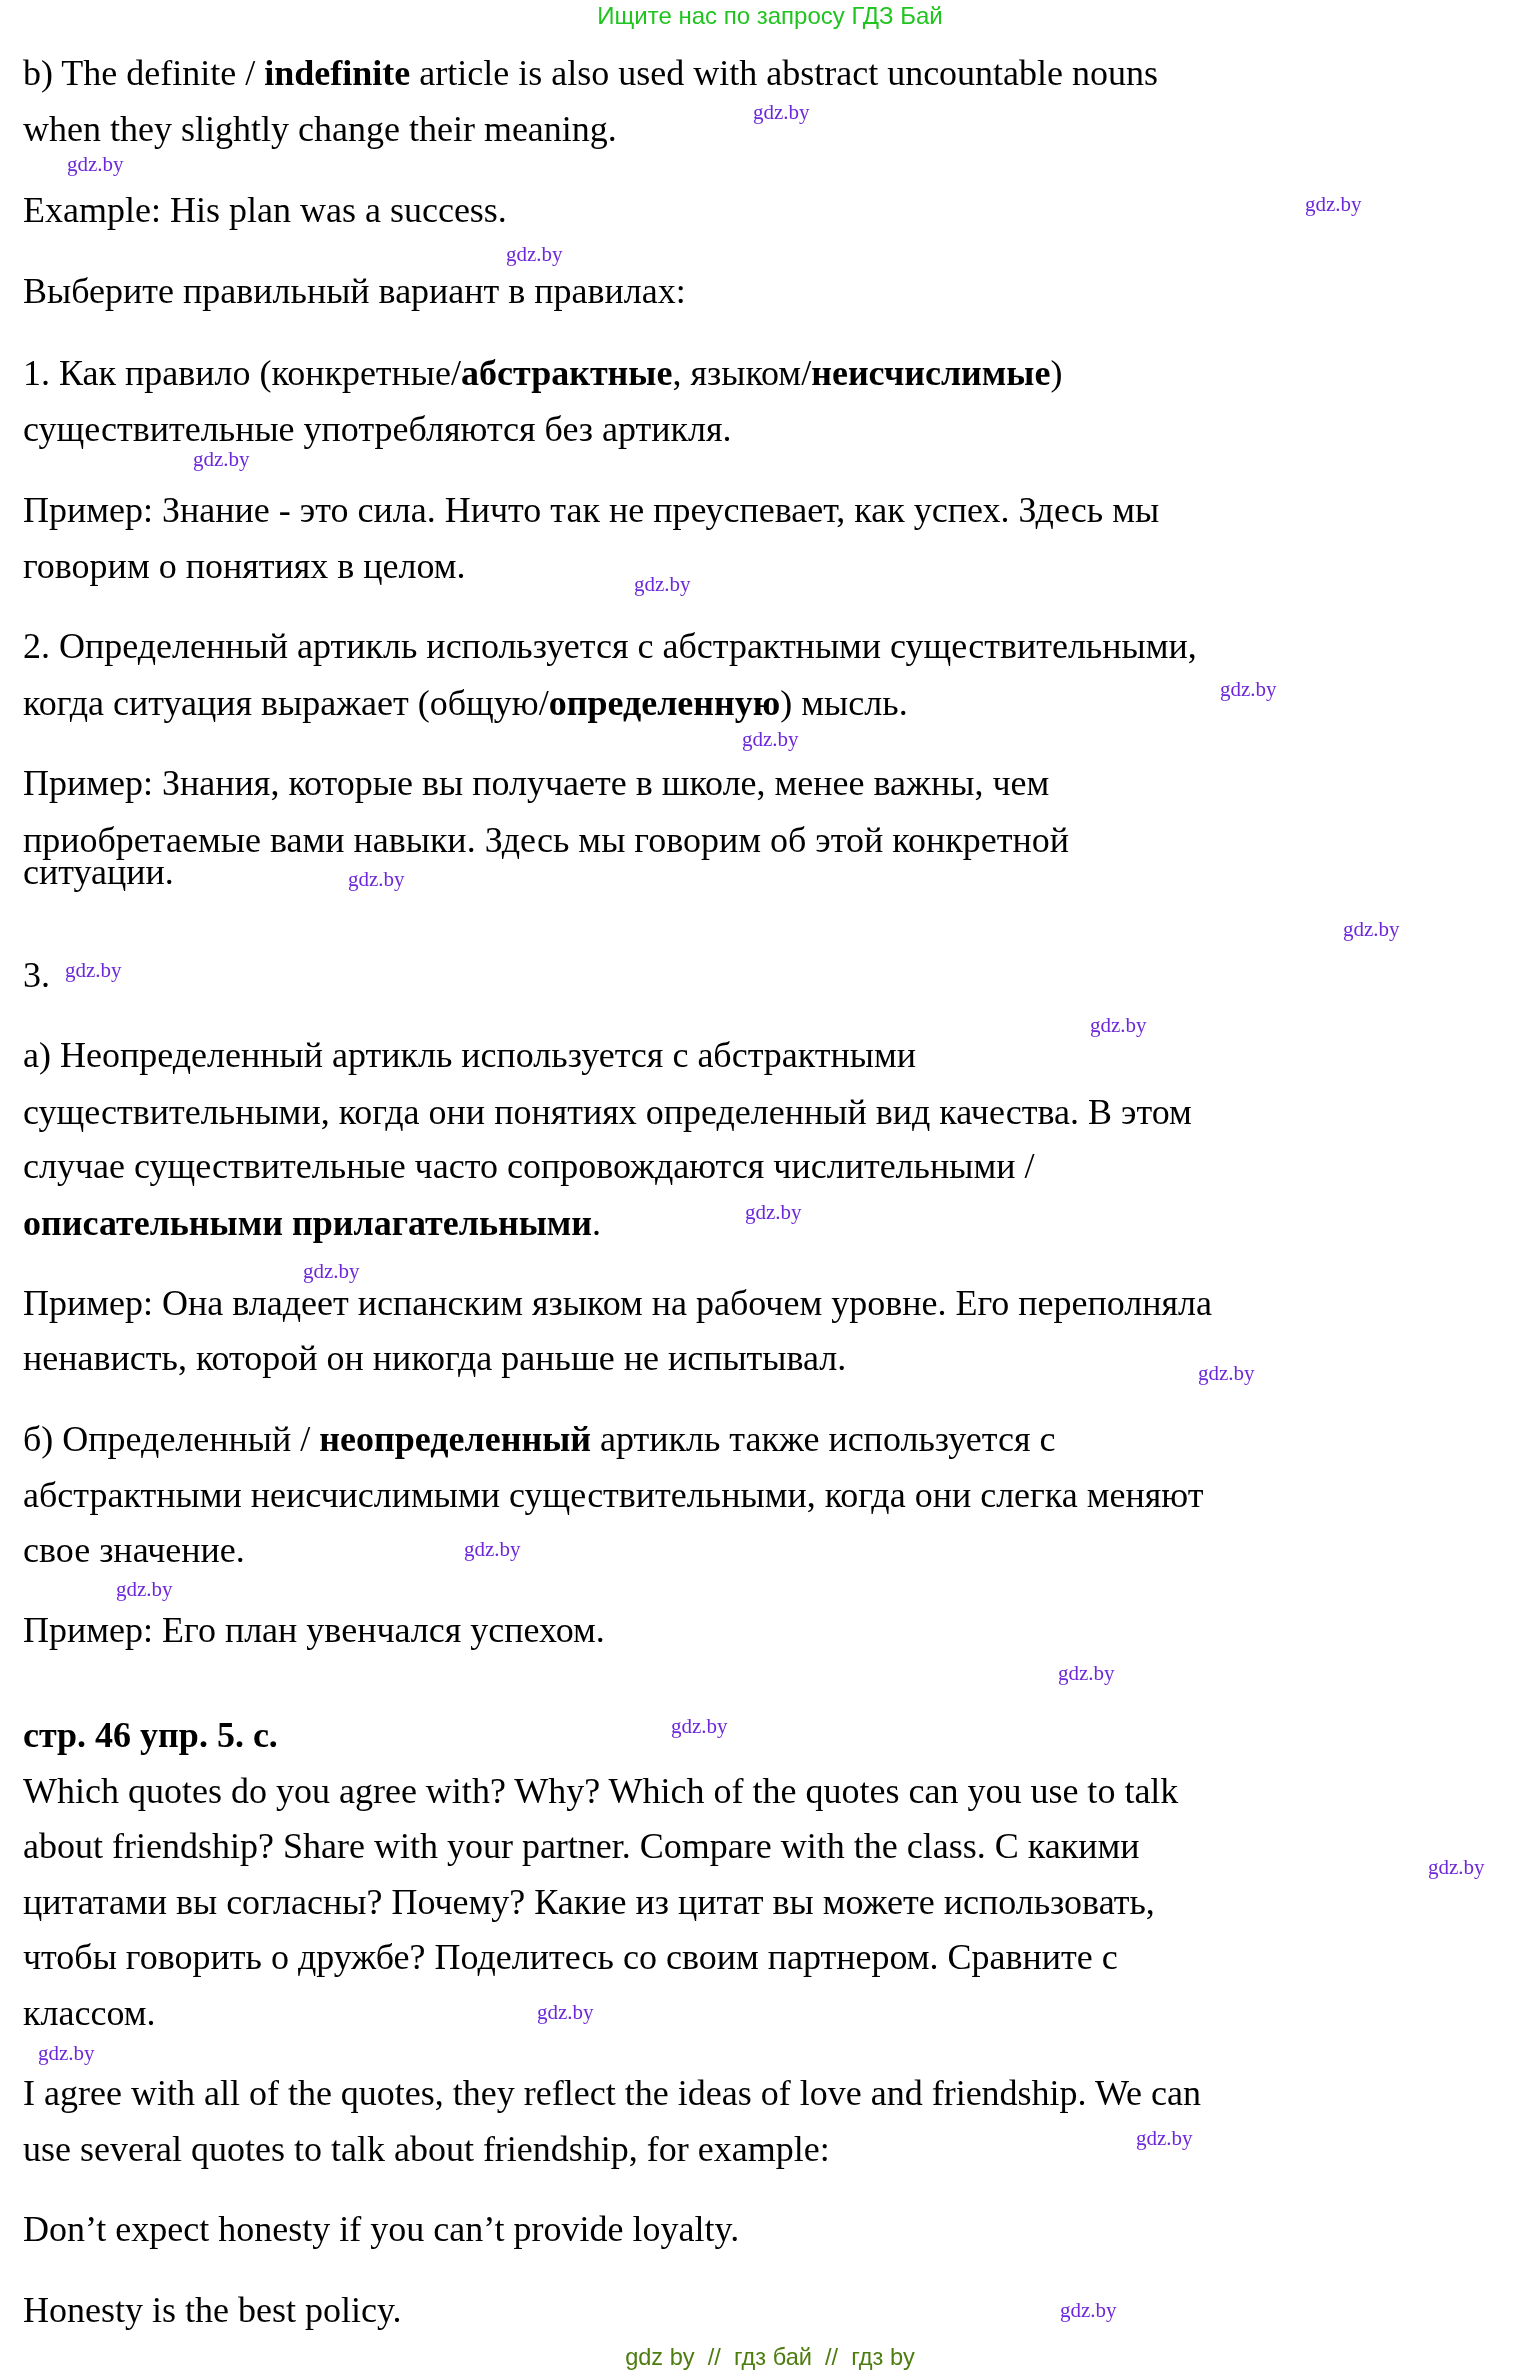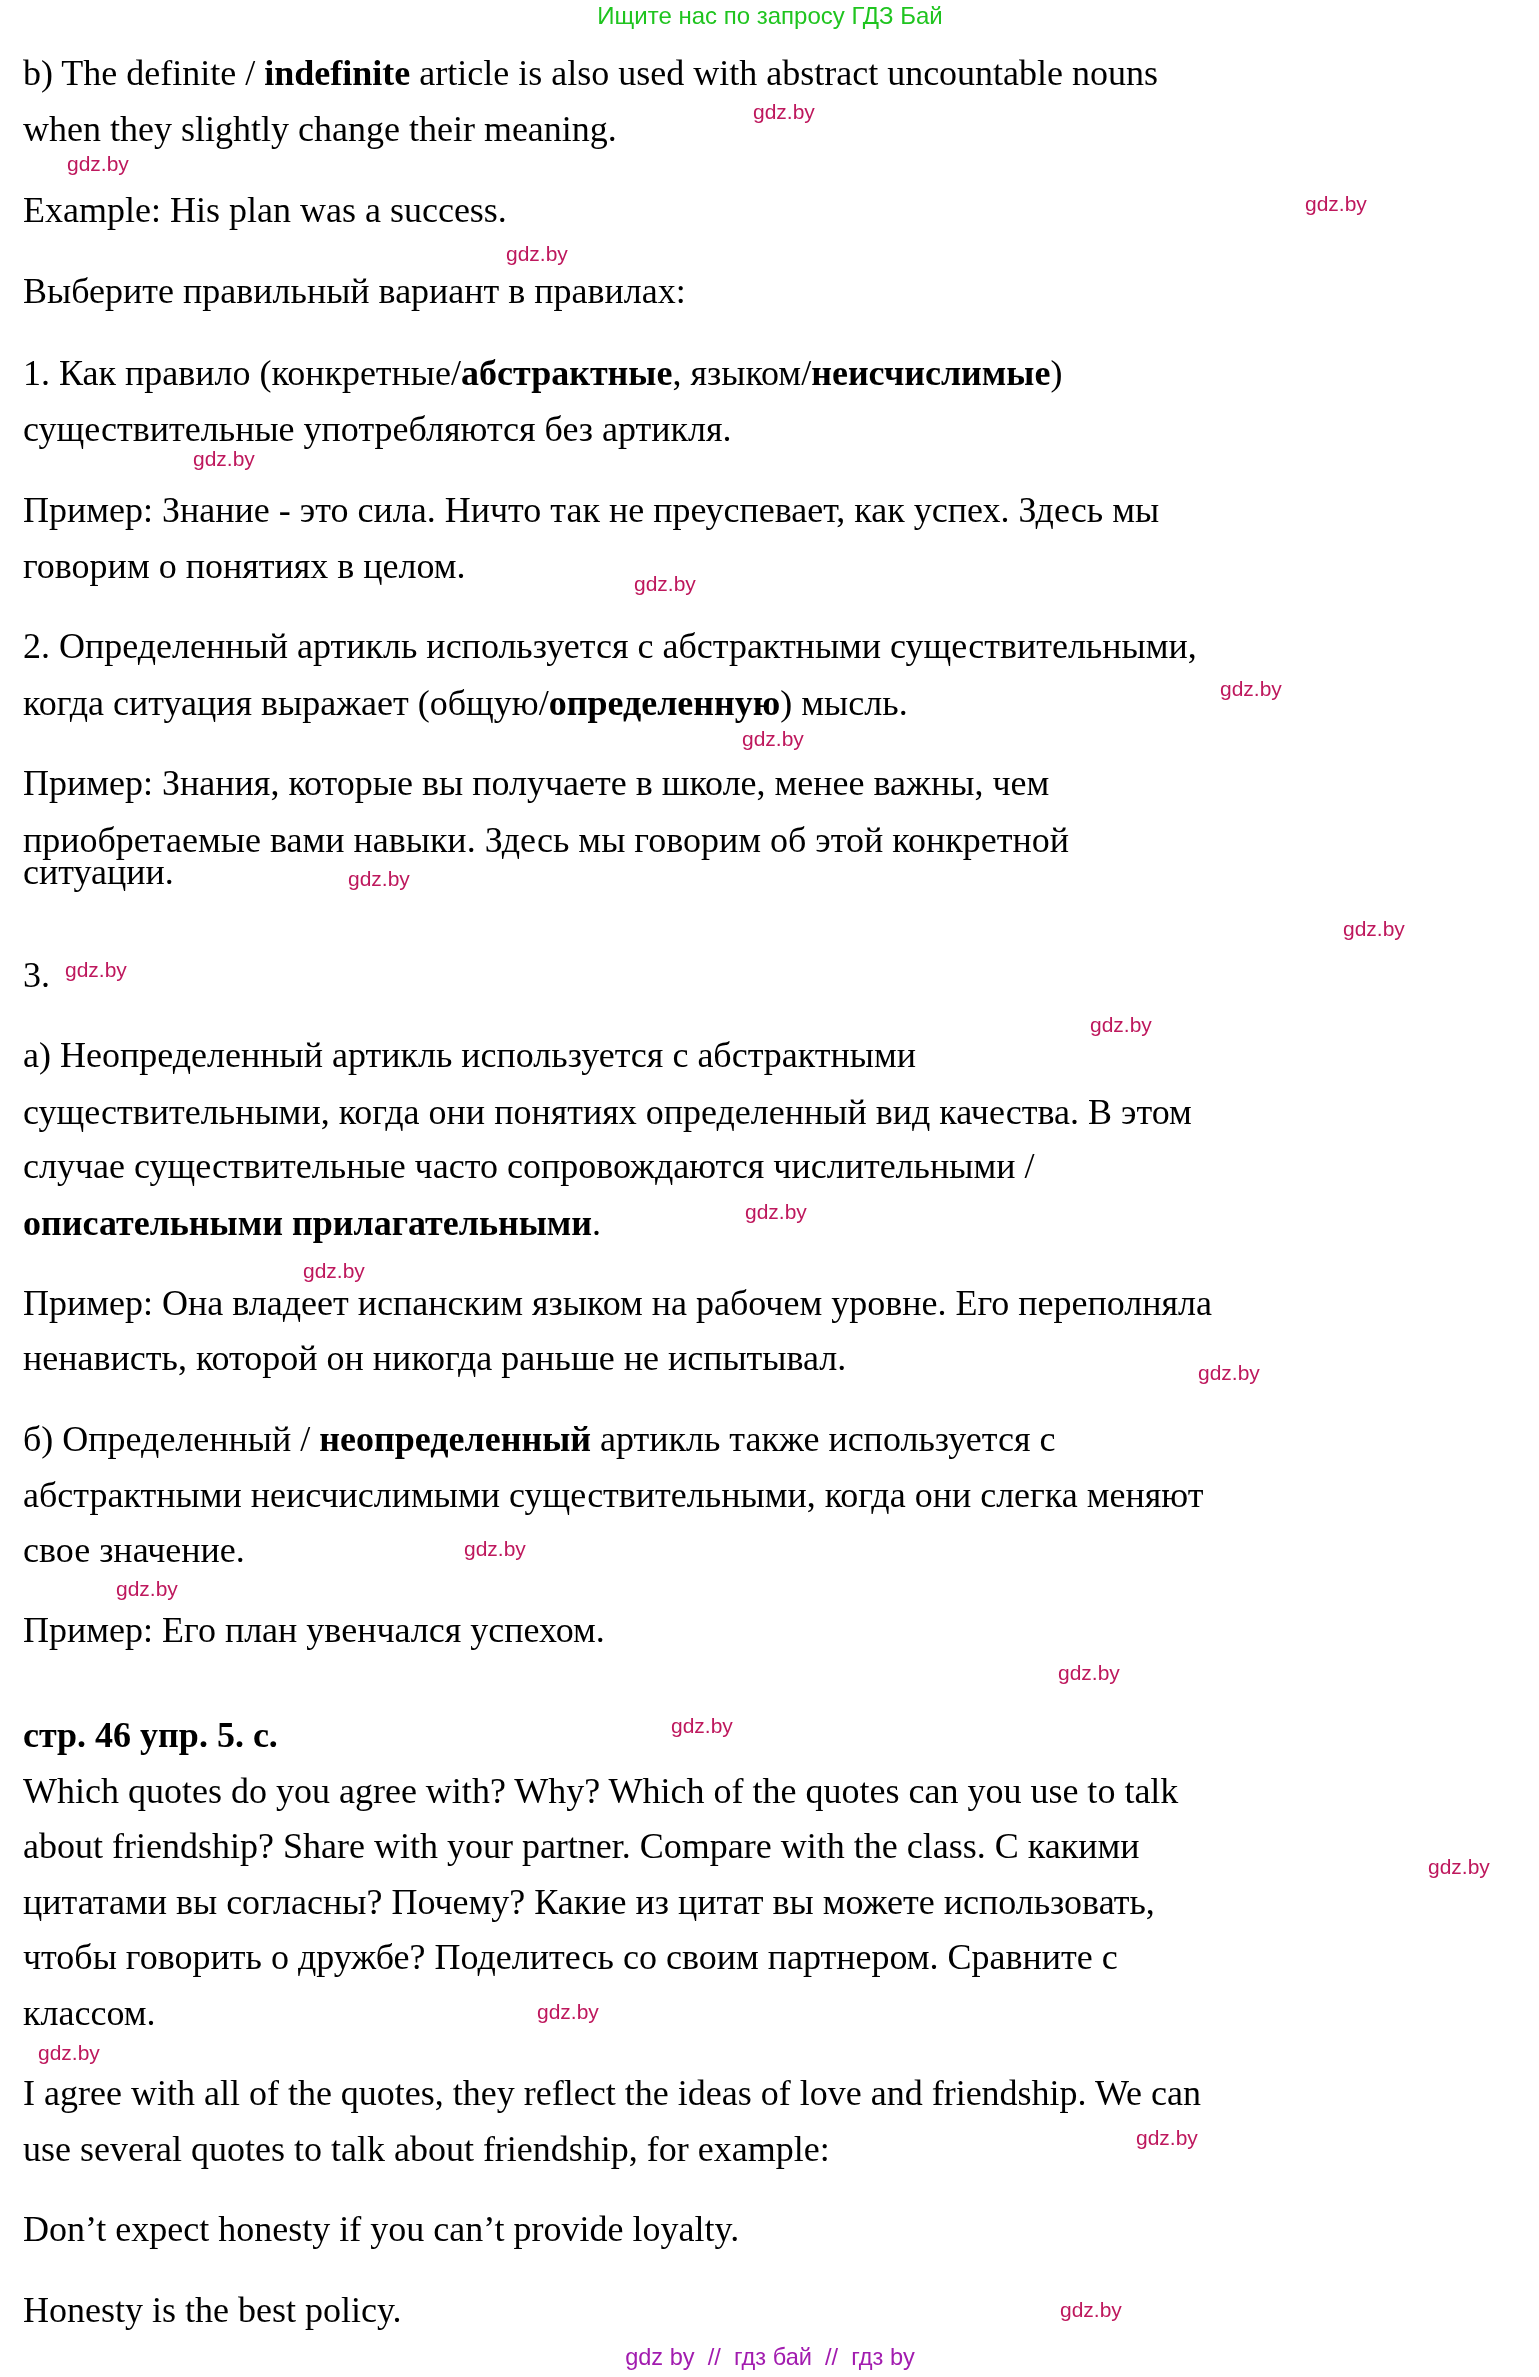--- a/index.html
+++ b/index.html
@@ -4,32 +4,32 @@
 <style>
   html, body { margin: 0; padding: 0; background: #ffffff; }
   body { width: 1540px; height: 2377px; position: relative; overflow: hidden; }
   .page { position: absolute; left: 0; top: 0; width: 1540px; height: 2377px; }
   .top-banner {
     position: absolute; left: 0; width: 1540px; top: 1.5px; text-align: center;
     font-family: "Liberation Sans", "DejaVu Sans", sans-serif; font-size: 24px; color: #1fc41f;
   }
   .footer {
     position: absolute; left: 0; width: 1540px; top: 2344px; text-align: center;
-    font-family: "Liberation Sans", "DejaVu Sans", sans-serif; font-size: 23.6px; color: #a21caf;
+    font-family: "Liberation Sans", "DejaVu Sans", sans-serif; font-size: 23.6px; color: #4d7c0f;
     white-space: pre;
   }
   .line {
     position: absolute; left: 23px;
     font-family: Liberation Serif, serif; font-size: 36px; color: #000;
     white-space: nowrap; line-height: 46px;
   }
   .line b { font-weight: bold; }
   .wm {
     position: absolute;
-    font-family: Liberation Sans, sans-serif; font-size: 21px; color: #be185d;
+    font-family: Liberation Serif, serif; font-size: 21px; color: #6d28d9;
     white-space: nowrap;
   }
   .heading { font-weight: bold; margin-top: 24px; }
 </style>
 </head>
 <body>
 
 <div class="page">
 
   <div class="top-banner">Ищите нас по запросу ГДЗ Бай</div>

